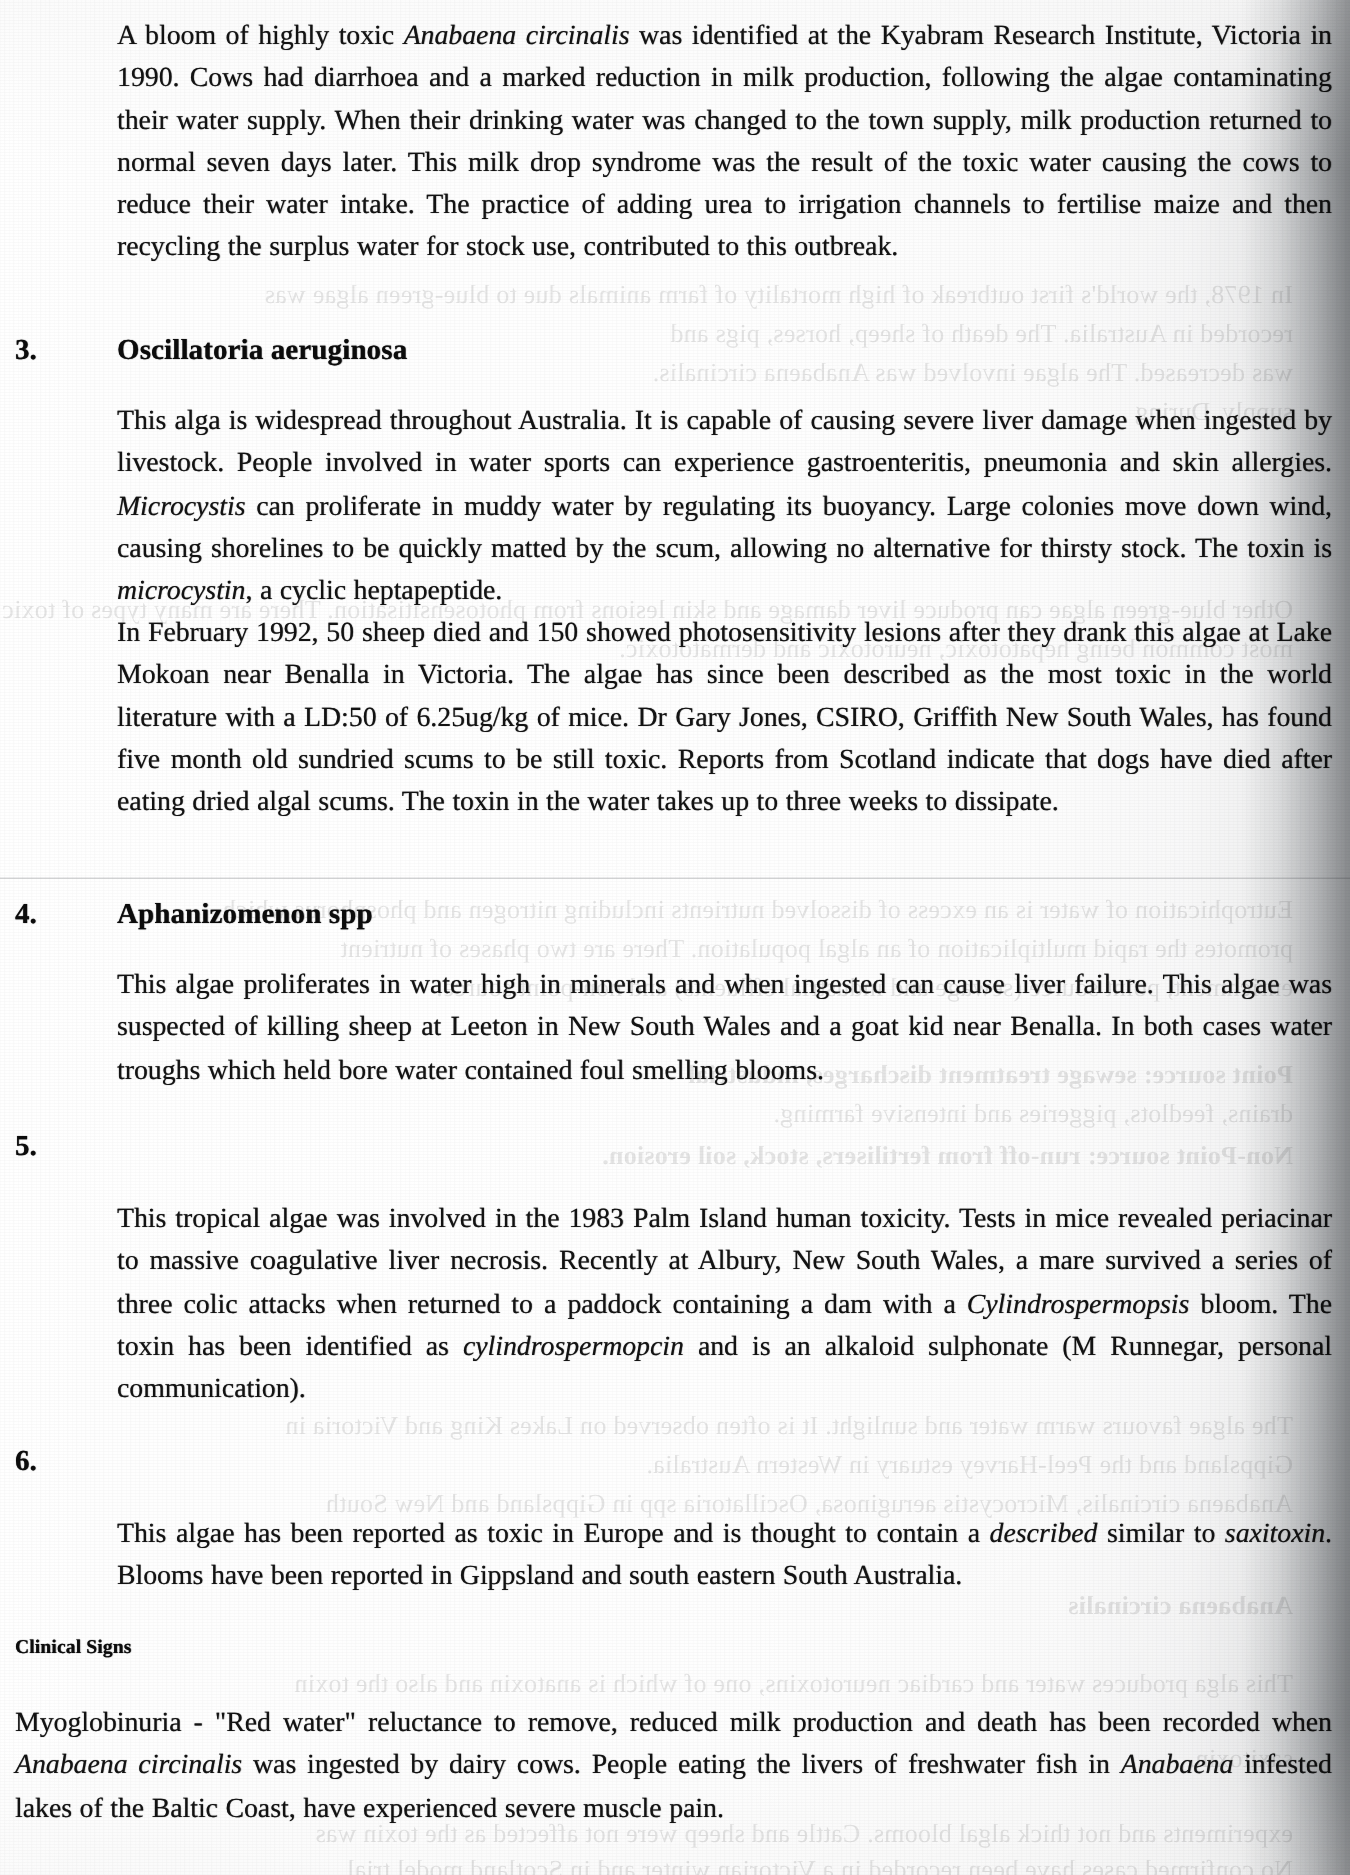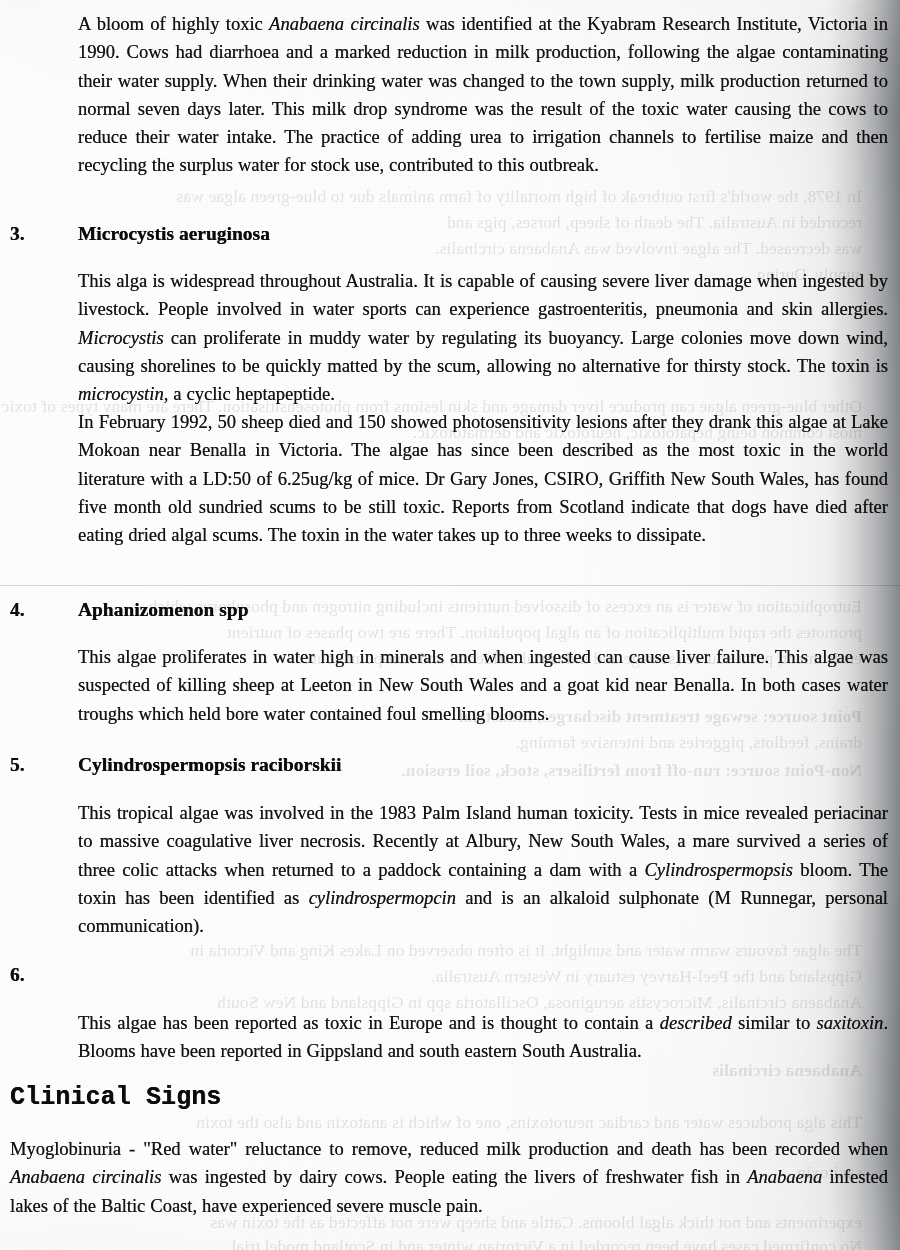--- a/index.html
+++ b/index.html
@@ -185,51 +185,50 @@
       <div class="bleed-line" style="top: 1236px; left: 38px;">No confirmed cases have been recorded in a Victorian winter and in Scotland model trial</div>
     </div>
 
   <div class="content">
 
     <div class="blk" style="left:78px; top:10px; width:810px;">
       <p class="para">A bloom of highly toxic <i>Anabaena circinalis</i> was identified at the Kyabram Research Institute, Victoria in 1990.  Cows had diarrhoea and a marked reduction in milk production, following the algae contaminating their water supply.  When their drinking water was changed to the town supply, milk production returned to normal seven days later.  This milk drop syndrome was the result of the toxic water causing the cows to reduce their water intake.  The practice of adding urea to irrigation channels to fertilise maize and then recycling the surplus water for stock use, contributed to this outbreak.</p>
     </div>
 
     <div class="num" style="left:10px; top:222px;">3.</div>
-    <div class="heading" style="left:78px; top:222px;">Microcystis aeruginosa</div>
+    <div class="heading" style="left:78px; top:222px;">Oscillatoria aeruginosa</div>
 
     <div class="blk" style="left:78px; top:267px; width:810px;">
       <p class="para">This alga is widespread throughout Australia.  It is capable of causing severe liver damage when ingested by livestock.  People involved in water sports can experience gastroenteritis, pneumonia and skin allergies.  <i>Microcystis</i> can proliferate in muddy water by regulating its buoyancy.  Large colonies move down wind, causing shorelines to be quickly matted by the scum, allowing no alternative for thirsty stock.  The toxin is <i>microcystin</i>, a cyclic heptapeptide.</p>
     </div>
 
     <div class="blk" style="left:78px; top:408px; width:810px;">
       <p class="para">In February 1992, 50 sheep died and 150 showed photosensitivity lesions after they drank this algae at Lake Mokoan near Benalla in Victoria.  The algae has since been described as the most toxic in the world literature with a LD:50 of 6.25ug/kg of mice.  Dr Gary Jones, CSIRO, Griffith New South Wales, has found five month old sundried scums to be still toxic.  Reports from Scotland indicate that dogs have died after eating dried algal scums.  The toxin in the water takes up to three weeks to dissipate.</p>
     </div>
 
     <div class="num" style="left:10px; top:598px;">4.</div>
     <div class="heading" style="left:78px; top:598px;">Aphanizomenon spp</div>
 
     <div class="blk" style="left:78px; top:643px; width:810px;">
       <p class="para">This algae proliferates in water high in minerals and when ingested can cause liver failure.  This algae was suspected of killing sheep at Leeton in New South Wales and a goat kid near Benalla.  In both cases water troughs which held bore water contained foul smelling blooms.</p>
     </div>
 
     <div class="num" style="left:10px; top:753px;">5.</div>
-    <div class="heading" style="left:78px; top:753px;">Cylindrospermopsis raciborskii</div>
 
     <div class="blk" style="left:78px; top:799px; width:810px;">
       <p class="para">This tropical algae was involved in the 1983 Palm Island human toxicity.  Tests in mice revealed periacinar to massive coagulative liver necrosis.  Recently at Albury, New South Wales, a mare survived a series of three colic attacks when returned to a paddock containing a dam with a <i>Cylindrospermopsis</i> bloom.  The toxin has been identified as <i>cylindrospermopcin</i> and is an alkaloid sulphonate (M Runnegar, personal communication).</p>
     </div>
 
     <div class="num" style="left:10px; top:963px;">6.</div>
 
     <div class="blk" style="left:78px; top:1009px; width:810px;">
       <p class="para">This algae has been reported as toxic in Europe and is thought to contain a <i>described</i> similar to <i>saxitoxin</i>.  Blooms have been reported in Gippsland and south eastern South Australia.</p>
     </div>
 
-    <div class="heading" style="left:10px; top:1086px; font-size:25px;font-family:Liberation Mono, monospace;">Clinical Signs</div>
+    <div class="heading" style="left:10px; top:1086px; font-size:13px;">Clinical Signs</div>
 
     <div class="blk" style="left:10px; top:1135px; width:878px;">
       <p class="para">Myoglobinuria - "Red water" reluctance to remove, reduced milk production and death has been recorded when <i>Anabaena circinalis</i> was ingested by dairy cows.  People eating the livers of freshwater fish in <i>Anabaena</i>  infested lakes of the Baltic Coast, have experienced severe muscle pain.</p>
     </div>
 
   </div>
 
   <div class="edge-shadow"></div>
   <div class="grain"></div>
 </div>

